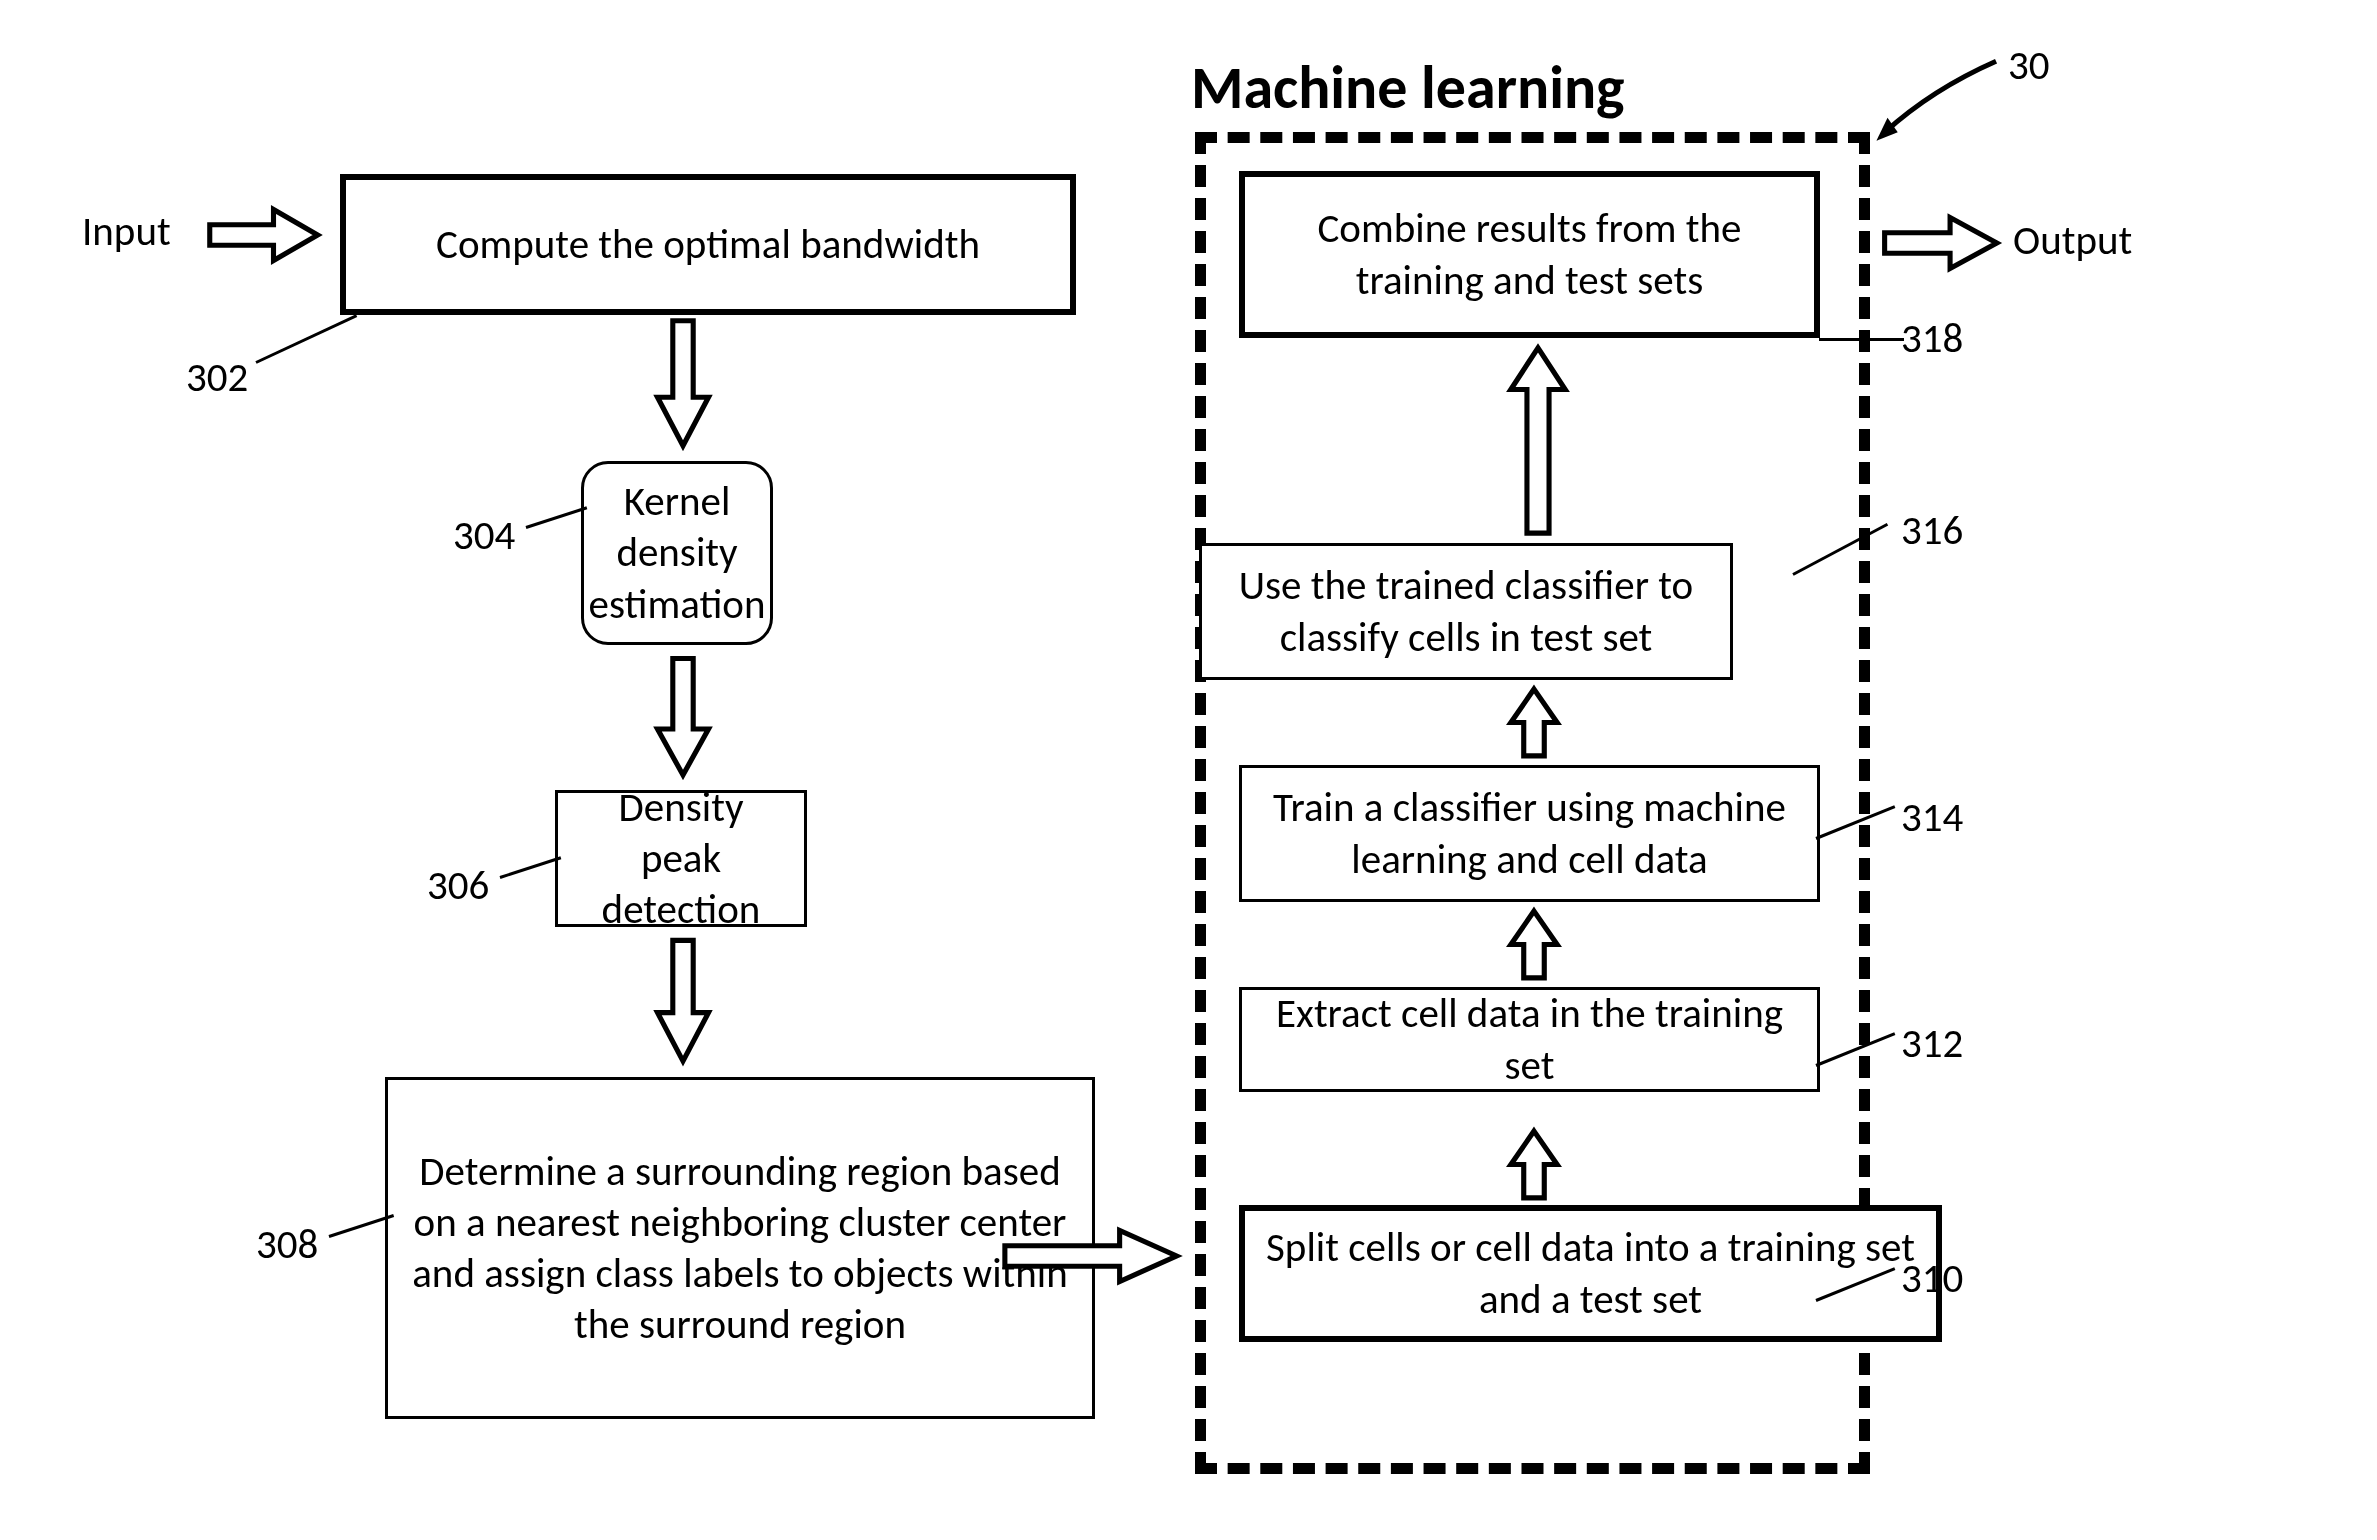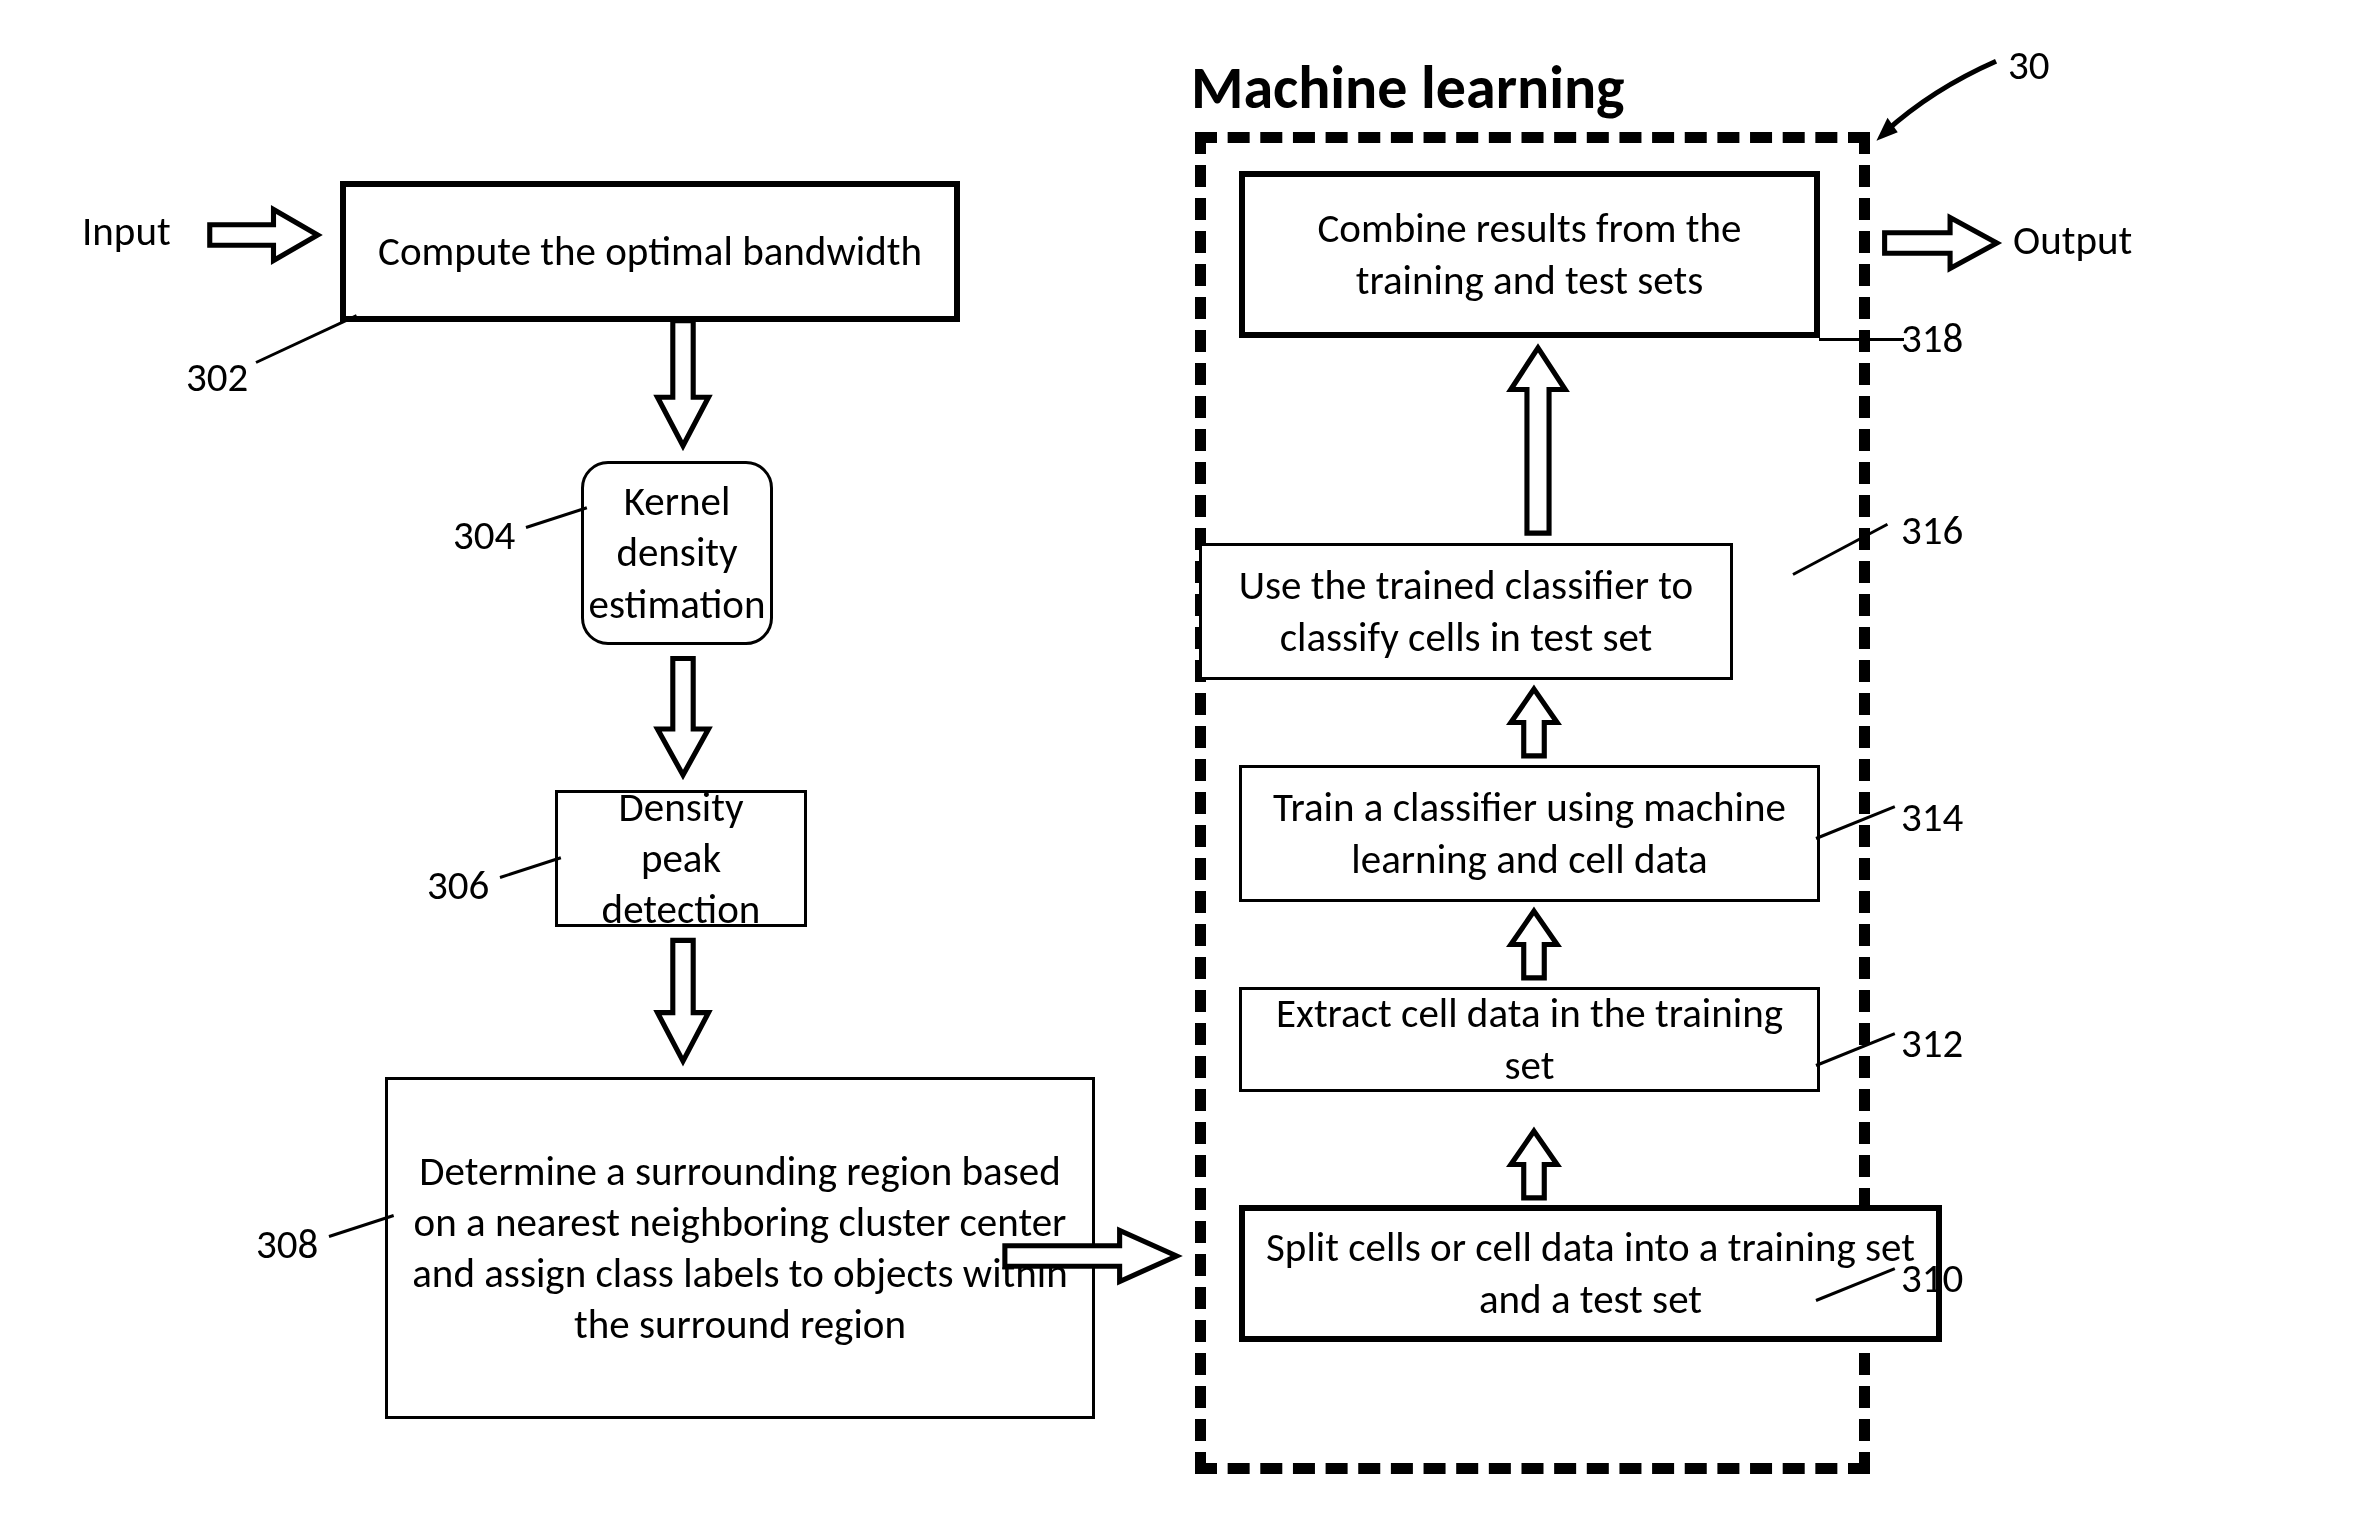--- a/index.html
+++ b/index.html
@@ -78,21 +78,21 @@
   </div>
   <div class="label" style="left:2008px; top:43px;">30</div>
 
   <div class="label" style="left:82px; top:209px;">Input</div>
   <div class="arrow" style="left:205px; top:201px;">
     <svg width="120" height="68" viewBox="0 0 140 80">
         <polygon points="5,28 80,28 80,10 132,40 80,70 80,52 5,52"></polygon>
       </svg>
   </div>
 
-  <div class="box bold" style="left:340px; top:181px; width:620px; height:141px;">Compute the optimal bandwidth</div>
+  <div class="box bold" style="left:340px; top:174px; width:736px; height:141px;">Compute the optimal bandwidth</div>
   <div class="label" style="left:186px; top:355px;">302</div>
   <div class="leader" style="left:256px; top:361px; width:111px; transform: rotate(-25deg);"></div>
 
   <div class="arrow" style="left:649px; top:316px;">
     <svg width="68" height="137" viewBox="0 0 80 160">
         <polygon points="28,5 52,5 52,95 70,95 40,152 10,95 28,95"></polygon>
       </svg>
   </div>
 
   <div class="box" style="left:581px; top:461px; width:192px; height:184px;border-radius:27px;">Kernel density estimation</div>

